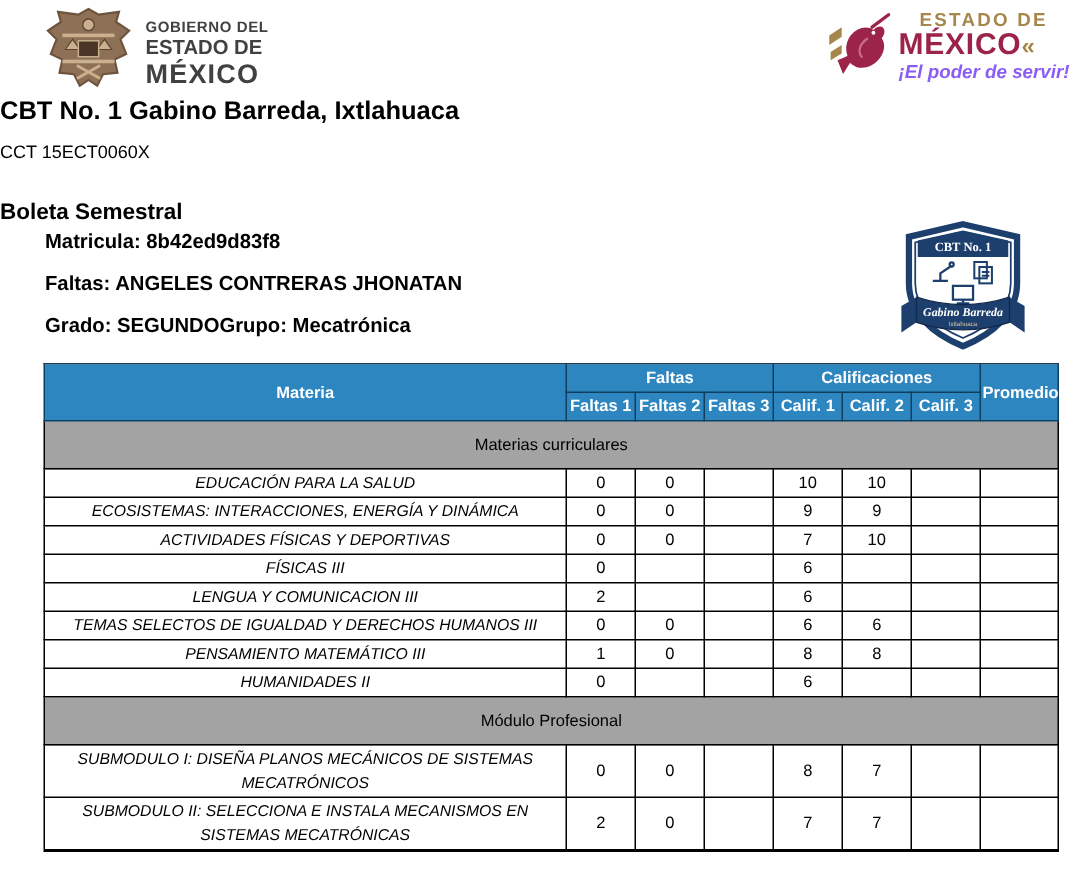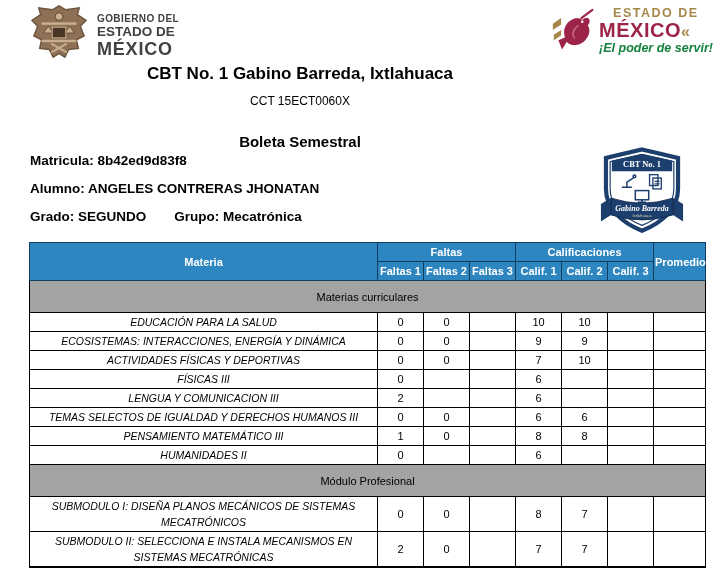--- a/index.html
+++ b/index.html
@@ -12,32 +12,32 @@
   .gob-line1 { font-size:10px; letter-spacing:.4px; }
   .gob-line2 { font-size:13.5px; }
   .gob-line3 { font-size:18px; letter-spacing:.8px; }
 
   
   .edo-logo { position:absolute; right:10px; top:6px; display:flex; align-items:flex-start; }
   .edo-text { margin-left:2px; text-align:left; }
   .edo-line1 { color:#a6874b; font-weight:bold; font-size:12.5px; letter-spacing:1.5px; padding-left:14px; }
   .edo-line2 { color:#9d2449; font-weight:bold; font-size:20px; letter-spacing:.5px; line-height:1; }
   .edo-chev { color:#a6874b; font-size:16px; font-weight:bold; }
-  .edo-tag { color:#15803d; font-style:italic; font-weight:bold; font-size:12.5px; margin-top:1px; }
-
-  
-  .titles { position:absolute; left:0; top:64px; width:600px; text-align:center; }
+  .edo-tag { color:#8b5cf6; font-style:italic; font-weight:bold; font-size:12.5px; margin-top:1px; }
+
+  
+  .titles { position:absolute; left:0; top:64px; width:600px; }
   .school-title { font-size:17px; font-weight:bold; margin-bottom:10px; }
   .cct { font-size:12px; margin-bottom:9px; }
   .doc-title { font-size:15px; font-weight:bold;margin-top:25px; }
 
   
   .student { position:absolute; left:30px; top:153px; font-size:13.5px; font-weight:bold; }
   .student .line { margin-bottom:13px; line-height:15px; }
-  .grupo-label { margin-left:28px; }
+  .grupo-label { margin-left:0; }
 
   
   .badge { position:absolute; left:600px; top:147px; }
 
   
   table.boleta { position:absolute; left:29px; top:242px; width:676px; border-collapse:collapse; table-layout:fixed; }
   table.boleta thead th { background:#2e86c1; color:#fff; font-weight:bold; font-size:11px; border:1px solid #0f3e5f; height:19px; padding:0 1px; text-align:center; }
   table.boleta tbody td { border:1px solid #000; text-align:center; font-size:11px; height:18px; padding:1px 3px; line-height:16px; vertical-align:middle; }
   table.boleta tbody td.materia { font-size:10.5px;font-style:italic; }
   table.boleta tr.section-row td { background:#a3a3a3; height:32px; font-size:11px; border-left:1px solid #000; border-right:1px solid #000; }
@@ -84,21 +84,21 @@
   </div>
 
   <div class="titles">
     <div class="school-title">CBT No. 1 Gabino Barreda, Ixtlahuaca</div>
     <div class="cct">CCT 15ECT0060X</div>
     <div class="doc-title">Boleta Semestral</div>
   </div>
 
   <div class="student">
     <div class="line"><span>Matricula:</span> <span>8b42ed9d83f8</span></div>
-    <div class="line"><span>Alumno:</span> <span>ANGELES CONTRERAS JHONATAN</span></div>
+    <div class="line"><span>Faltas:</span> <span>ANGELES CONTRERAS JHONATAN</span></div>
     <div class="line"><span>Grado:</span> <span>SEGUNDO</span><span class="grupo-label">Grupo:</span> <span>Mecatrónica</span></div>
   </div>
 
   <div class="badge">
     <svg width="84" height="88" viewBox="0 0 100 105">
       <path d="M50 3 L93 13 V50 C93 73 75 90 50 100 C25 90 7 73 7 50 V13 Z" fill="#fff" stroke="#1c3f6e" stroke-width="5"></path>
       <path d="M50 9 L88 17.5 V50 C88 69 73 84 50 93.5 C27 84 12 69 12 50 V17.5 Z" fill="#fff" stroke="#1c3f6e" stroke-width="1.4"></path>
       <path d="M14 16 L50 8 L86 16 L86 29 L14 29 Z" fill="#1c3f6e"></path>
       <text x="50" y="24" text-anchor="middle" font-size="10" font-weight="bold" fill="#fff" font-family="Liberation Serif, serif">CBT No. 1</text>
       <g stroke="#1c3f6e" stroke-width="1.8" fill="none">

